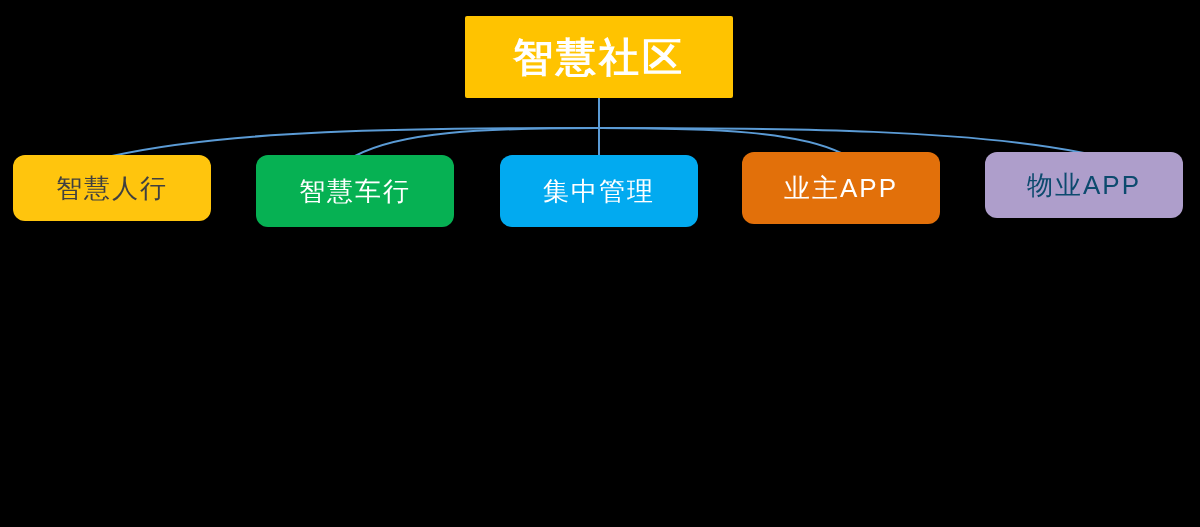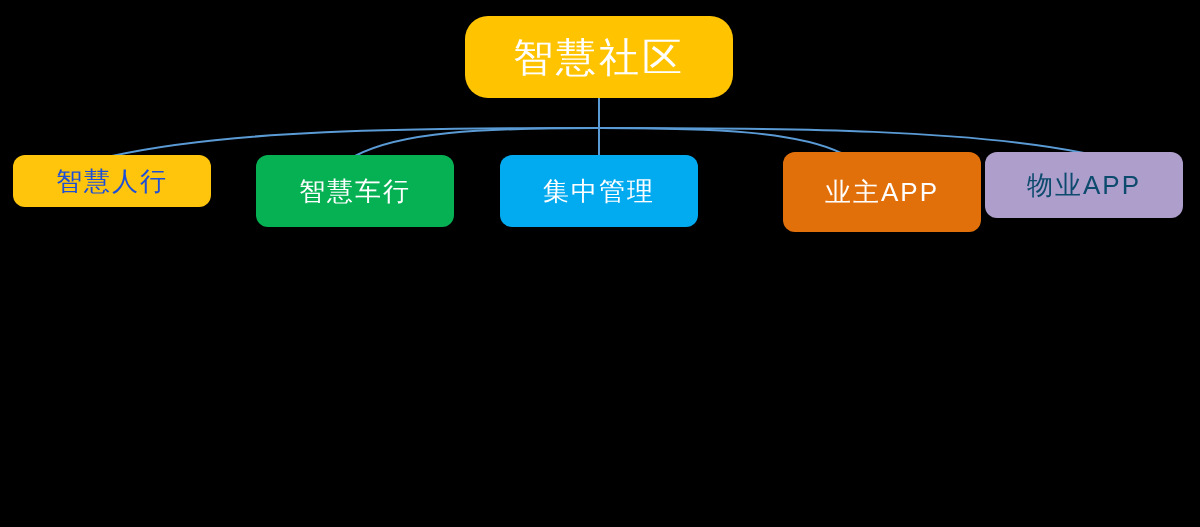--- a/index.html
+++ b/index.html
@@ -39,23 +39,23 @@
     align-items: center;
     justify-content: center;
     border-radius: 12px;
     color: #ffffff;
     text-align: center;
     white-space: nowrap;
     letter-spacing: 1px;
   }
 
   .node-root {
-    border-radius: 23px;
+    border-radius: 2px;
     font-size: 40px;
-    font-weight: normal;
+    font-weight: bold;
     letter-spacing: 3px;
   }
 
   .node-child {
     font-size: 26px;
     font-weight: normal;
     letter-spacing: 2px;
   }
 </style>
 </head>
@@ -73,33 +73,33 @@
 
     <path d="M 599,128 C 718,128 798,132 841,153" fill="none" stroke="#5B9BD5" stroke-width="2"></path>
 
     <path d="M 599,128 C 800,128 968,130 1084,153" fill="none" stroke="#5B9BD5" stroke-width="2"></path>
   </svg>
 
   <div class="node node-root" style="left: 465px; top: 16px; width: 268px; height: 82px; background: rgb(255, 195, 0); color: rgb(255, 255, 255);">
     <span>智慧社区</span>
   </div>
 
-  <div class="node node-child" style="left: 13px; top: 155px; width: 198px; height: 52px; background: rgb(255, 197, 13); color: #1d4ed8;">
+  <div class="node node-child" style="left: 13px; top: 155px; width: 198px; height: 66px; background: rgb(255, 197, 13); color: #404040;">
     <span>智慧人行</span>
   </div>
 
   <div class="node node-child" style="left: 500px; top: 155px; width: 198px; height: 72px; background: rgb(2, 170, 240); color: rgb(255, 255, 255);">
     <span>集中管理</span>
   </div>
 
   <div class="node node-child" style="left: 256px; top: 155px; width: 198px; height: 72px; background: rgb(6, 177, 83); color: rgb(255, 255, 255);">
     <span>智慧车行</span>
   </div>
 
-  <div class="node node-child" style="left: 783px; top: 152px; width: 198px; height: 80px; background: rgb(226, 112, 10); color: rgb(255, 255, 255);">
+  <div class="node node-child" style="left: 742px; top: 152px; width: 198px; height: 72px; background: rgb(226, 112, 10); color: rgb(255, 255, 255);">
     <span>业主APP</span>
   </div>
 
   <div class="node node-child" style="left: 985px; top: 152px; width: 198px; height: 66px; background: rgb(174, 158, 203); color: #0c4a6e;">
     <span>物业APP</span>
   </div>
 
 </div>
 
 </body></html>

